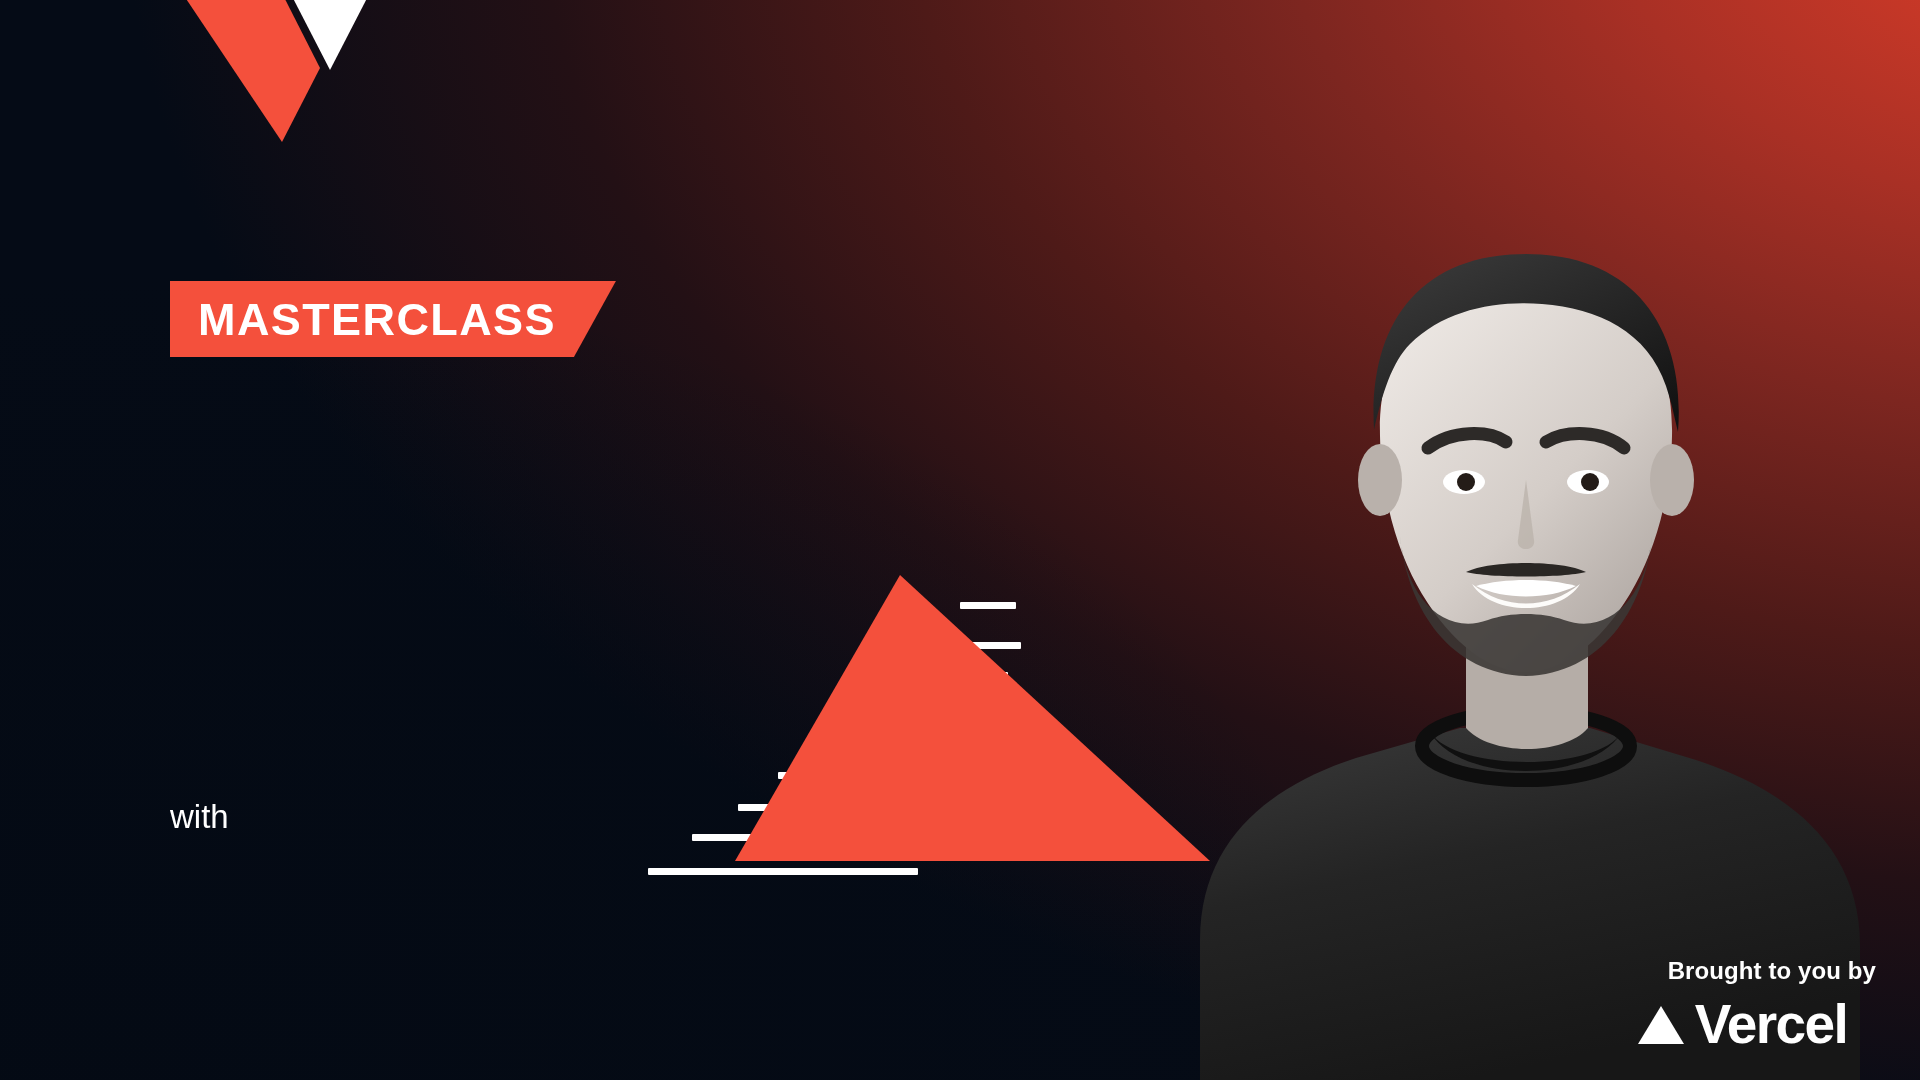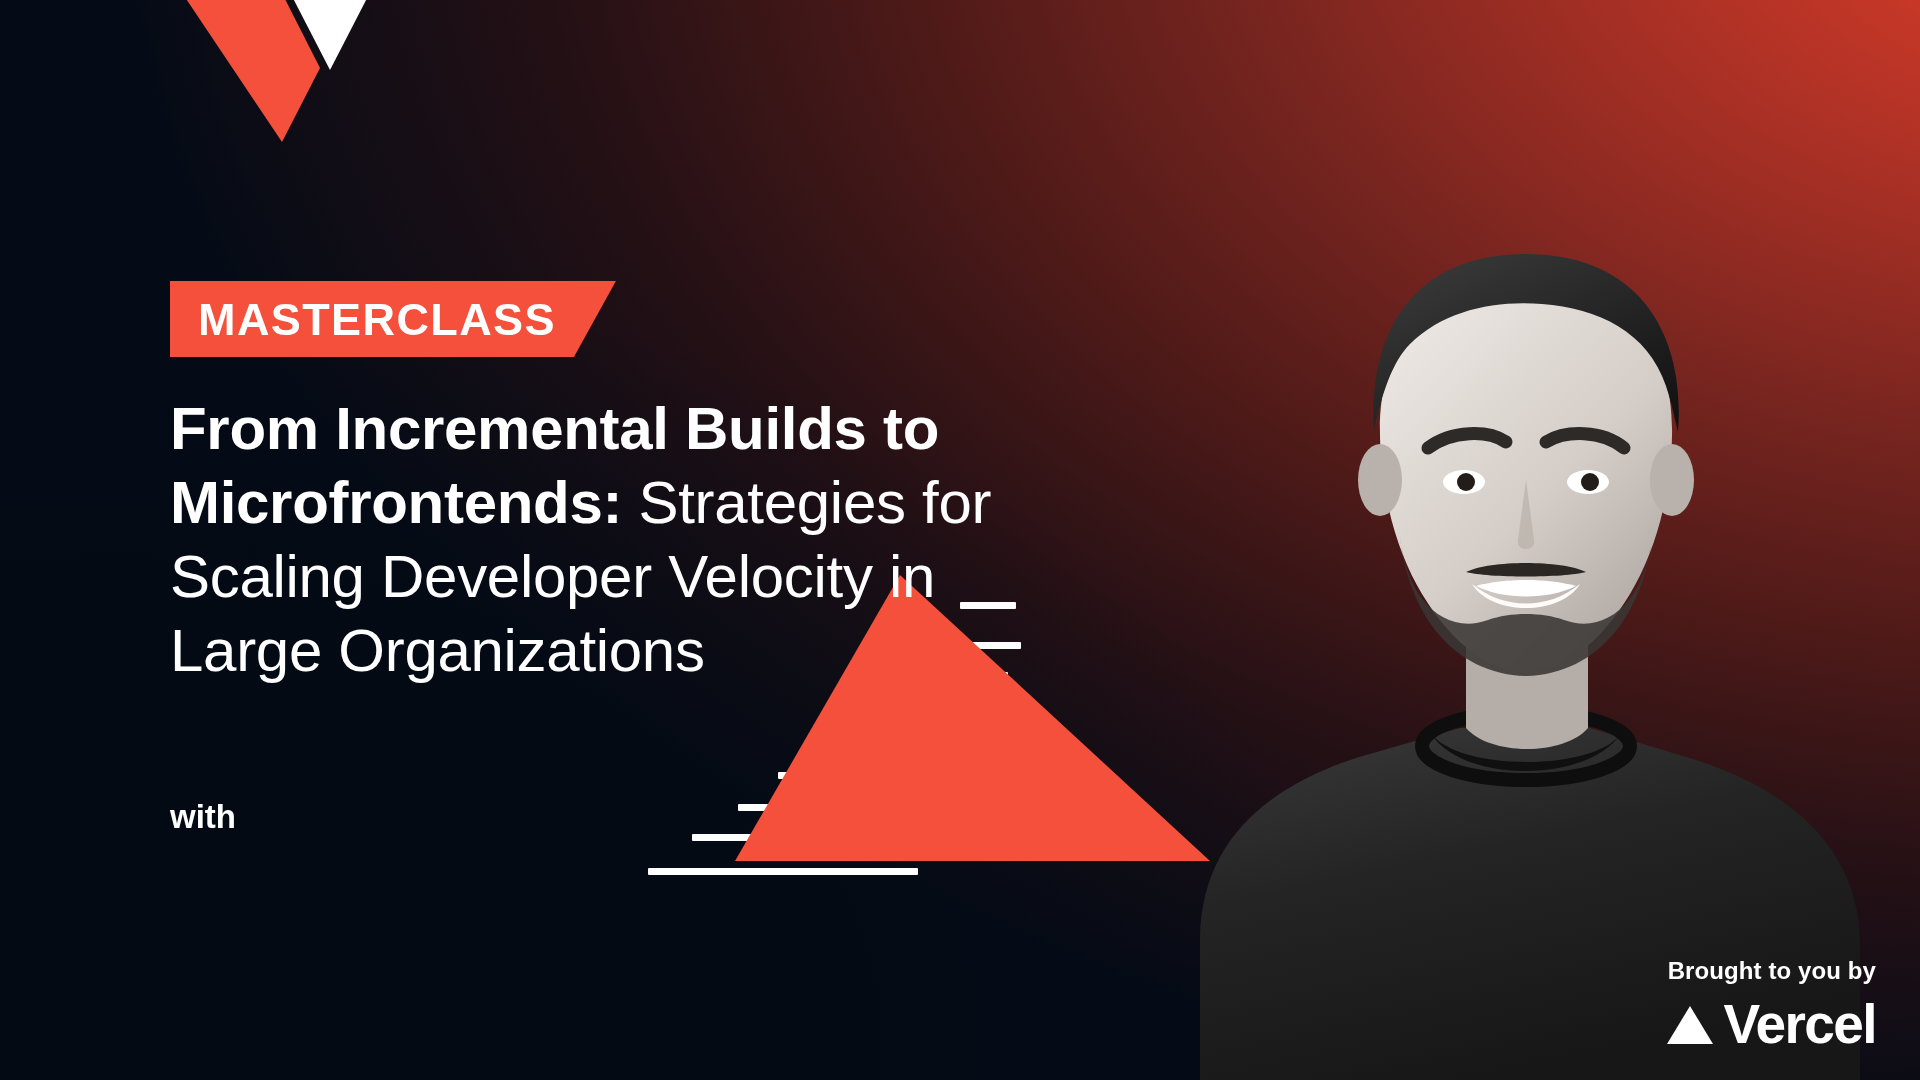--- a/index.html
+++ b/index.html
@@ -122,21 +122,21 @@
     letter-spacing:-0.3px;
   }
   .title .strong { font-weight:700; }
 
   
   .with-label {
     position:absolute;
     left:0; top:800px;
     color:#ffffff;
     font-size:33px;
-    font-weight:700;
+    font-weight:400;
     line-height:1;
   }
 
   
   .speaker-name {
     position:absolute;
     left:0; top:878px;
     color:#ffffff;
     font-size:48px;
     font-weight:700;
@@ -155,21 +155,21 @@
     font-size:24px;
     font-weight:700;
     line-height:1;
     margin-bottom:14px;
     letter-spacing:0.1px;
     margin-left:31px;
   }
   .sponsor-logo {
     display:flex;
     align-items:center;
-    justify-content:flex-end;
+    justify-content:flex-start;
     gap:10px;
   }
   .vercel-triangle {
     width:48px; height:42px;
   }
   .vercel-triangle svg { display:block; width:100%; height:100%; }
   .vercel-word {
     color:#ffffff;
     font-size:55px;
     font-weight:700;
@@ -281,23 +281,20 @@
   </div>
 
   <div class="content">
 
     <div class="badge-wrap">
       <div class="badge">
         <span class="badge-text">MASTERCLASS</span>
       </div>
     </div>
 
-    <h1 class="title">
-      <span class="strong">From Incremental Builds to Microfrontends:</span><span> Strategies for Scaling Developer Velocity in Large Organizations</span>
-    </h1>
 
     <div class="with-label">with</div>
 
   </div>
 
   <div class="sponsor">
     <div class="sponsor-kicker">Brought to you by</div>
     <div class="sponsor-logo">
       <span class="vercel-triangle">
         <svg viewBox="0 0 48 42" xmlns="http://www.w3.org/2000/svg">

